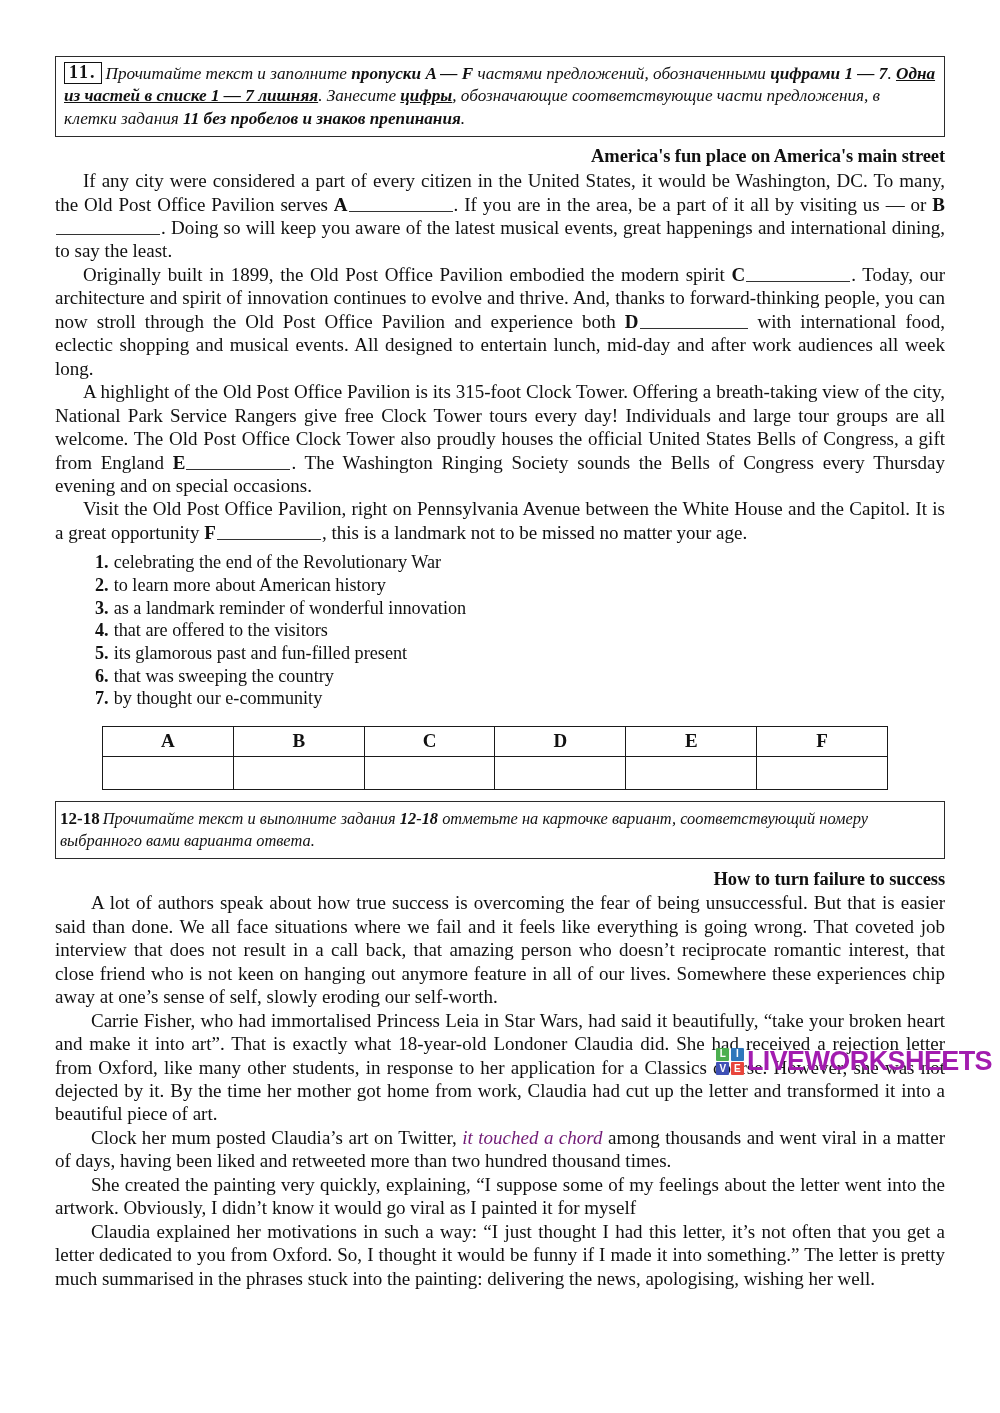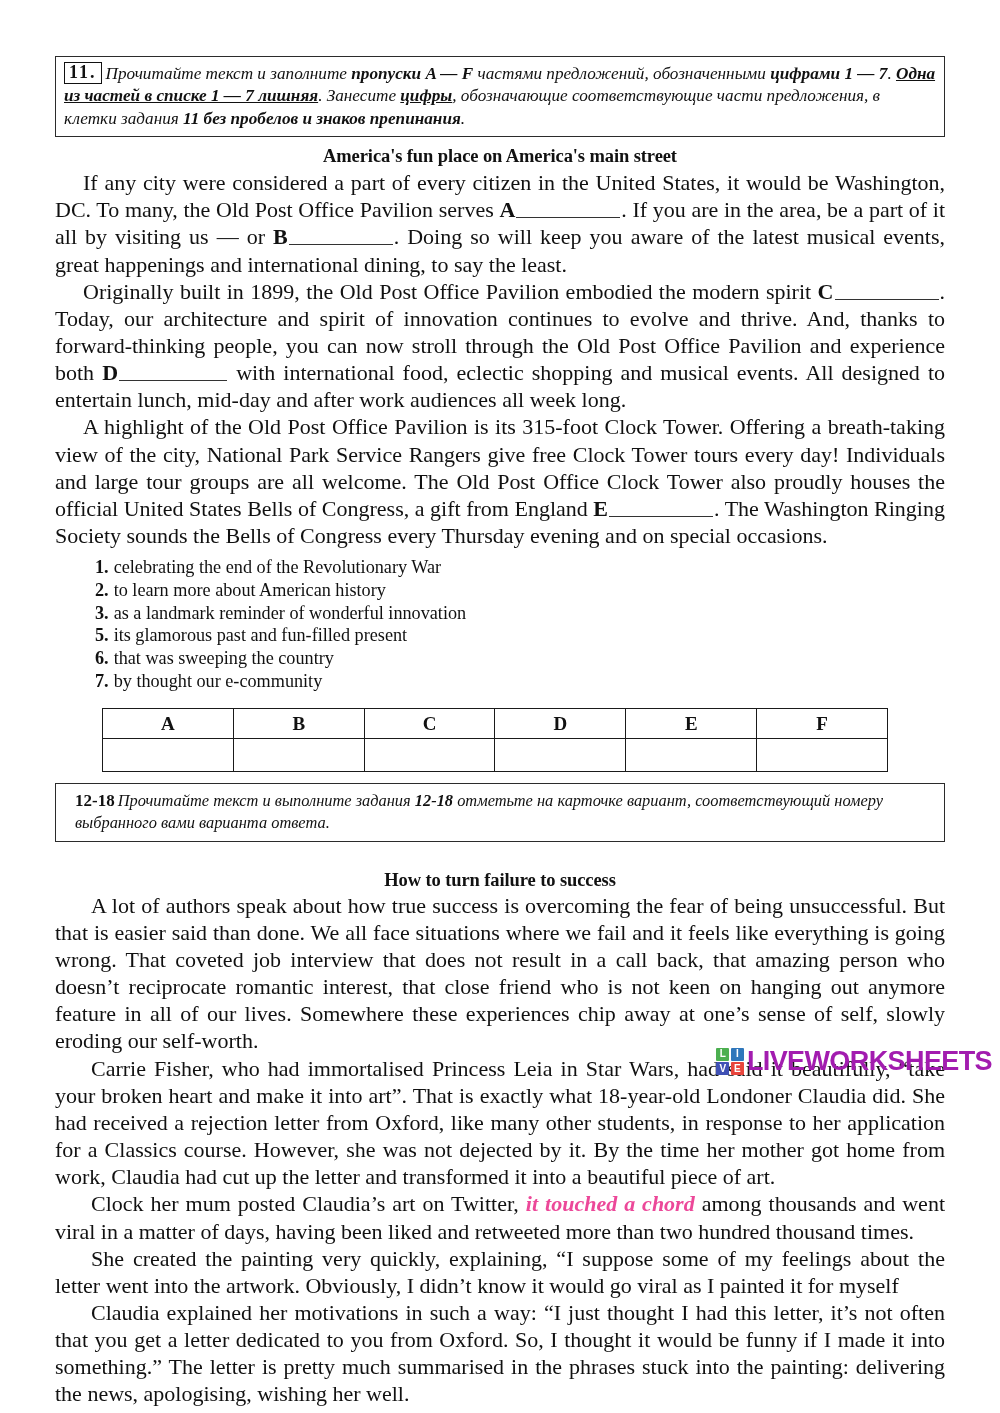--- a/index.html
+++ b/index.html
@@ -32,23 +32,23 @@
     border: 1px solid #2b2b2b;
     padding: 5px 8px 6px 8px;
     margin-bottom: 9px;
     line-height: 1.30;
     font-size: 17.2px;
     font-style: italic;
     font-family: "Liberation Serif", "DejaVu Serif", serif;
   }
   .instruction-box.second {
     font-size: 16.4px;
-    padding: 6px 8px 7px 19px;
+    padding: 6px 8px 7px 4px;
     margin-top: 11px;
-    margin-bottom: 28px;
+    margin-bottom: 10px;
   }
   .task-num-boxed {
     display: inline-block;
     border: 1.6px solid #111;
     padding: 0px 4px 1px 4px;
     font-weight: bold;
     font-style: normal;
     font-size: 18px;
     letter-spacing: 2px;
     line-height: 1.08;
@@ -57,52 +57,52 @@
   }
   .task-num-plain {
     font-weight: bold;
     font-style: normal;
     margin-right: 3px;
     font-size: 17px;
   }
 
   
   .article-title {
-    text-align: center;
+    text-align: right;
     font-weight: bold;
     font-size: 18.5px;
     margin: 6px 0 2px 0;
     letter-spacing: -0.1px;
   }
   .article-title.second {
     margin: 4px 0 1px 0;
   }
   p.body-text {
     margin: 0;
     text-align: justify;
     text-justify: inter-word;
-    font-size: 22px;
+    font-size: 19px;
     line-height: 1.235;
     text-indent: 28px;
   }
   p.body-text.indent-wide { text-indent: 36px; }
   p.body-text b { font-weight: bold; }
 
   .gap {
     display: inline-block;
     width: 104px;
     border-bottom: 1.4px solid #333;
     height: 0.82em;
     margin: 0 1px -1px 1px;
     vertical-align: baseline;
   }
   .gap.wide { width: 108px; }
   .highlight-red {
-    color: #ec4899;
-    font-weight: bold;
+    color: #701a75;
+    font-weight: normal;
     font-style: italic;
   }
 
   
   ol.parts-list {
     list-style: none;
     margin: 7px 0 16px 0;
     padding: 0 0 0 40px;
     font-size: 18.2px;
     line-height: 1.245;
@@ -188,25 +188,27 @@
   </div>
 
   <div class="article-title">America's fun place on America's main street</div>
 
   <p class="body-text"><span>If any city were considered a part of every citizen in the United States, it would be Washington, DC. To many, the Old Post Office Pavilion serves </span><b>A</b><span class="gap"></span><span>. If you are in the area, be a part of it all by visiting us — or </span><b>B</b><span class="gap"></span><span>. Doing so will keep you aware of the latest musical events, great happenings and international dining, to say the least.</span></p>
 
   <p class="body-text"><span>Originally built in 1899, the Old Post Office Pavilion embodied the modern spirit </span><b>C</b><span class="gap"></span><span>. Today, our architecture and spirit of innovation continues to evolve and thrive. And, thanks to forward-thinking people, you can now stroll through the Old Post Office Pavilion and experience both </span><b>D</b><span class="gap wide"></span><span> with international food, eclectic shopping and musical events. All designed to entertain lunch, mid-day and after work audiences all week long.</span></p>
 
   <p class="body-text"><span>A highlight of the Old Post Office Pavilion is its 315-foot Clock Tower. Offering a breath-taking view of the city, National Park Service Rangers give free Clock Tower tours every day! Individuals and large tour groups are all welcome. The Old Post Office Clock Tower also proudly houses the official United States Bells of Congress, a gift from England </span><b>E</b><span class="gap"></span><span>. The Washington Ringing Society sounds the Bells of Congress every Thursday evening and on special occasions.</span></p>
 
+  <p class="body-text"><span>Visit the Old Post Office Pavilion, right on Pennsylvania Avenue between the White House and the Capitol. It is a great opportunity </span><b>F</b><span class="gap"></span><span>, this is a landmark not to be missed no matter your age.</span></p>
 
   <ol class="parts-list" id="parts-list">
       <li><span class="num">1.</span><span>celebrating the end of the Revolutionary War</span></li>
       <li><span class="num">2.</span><span>to learn more about American history</span></li>
       <li><span class="num">3.</span><span>as a landmark reminder of wonderful innovation</span></li>
+      <li><span class="num">4.</span><span>that are offered to the visitors</span></li>
       <li><span class="num">5.</span><span>its glamorous past and fun-filled present</span></li>
       <li><span class="num">6.</span><span>that was sweeping the country</span></li>
       <li><span class="num">7.</span><span>by thought our e-community</span></li>
     </ol>
 
   <div class="answer-table-wrap">
     <table class="answer-table">
       <tbody>
         <tr class="headers-row" id="answer-head-row">
             <td>A</td>

